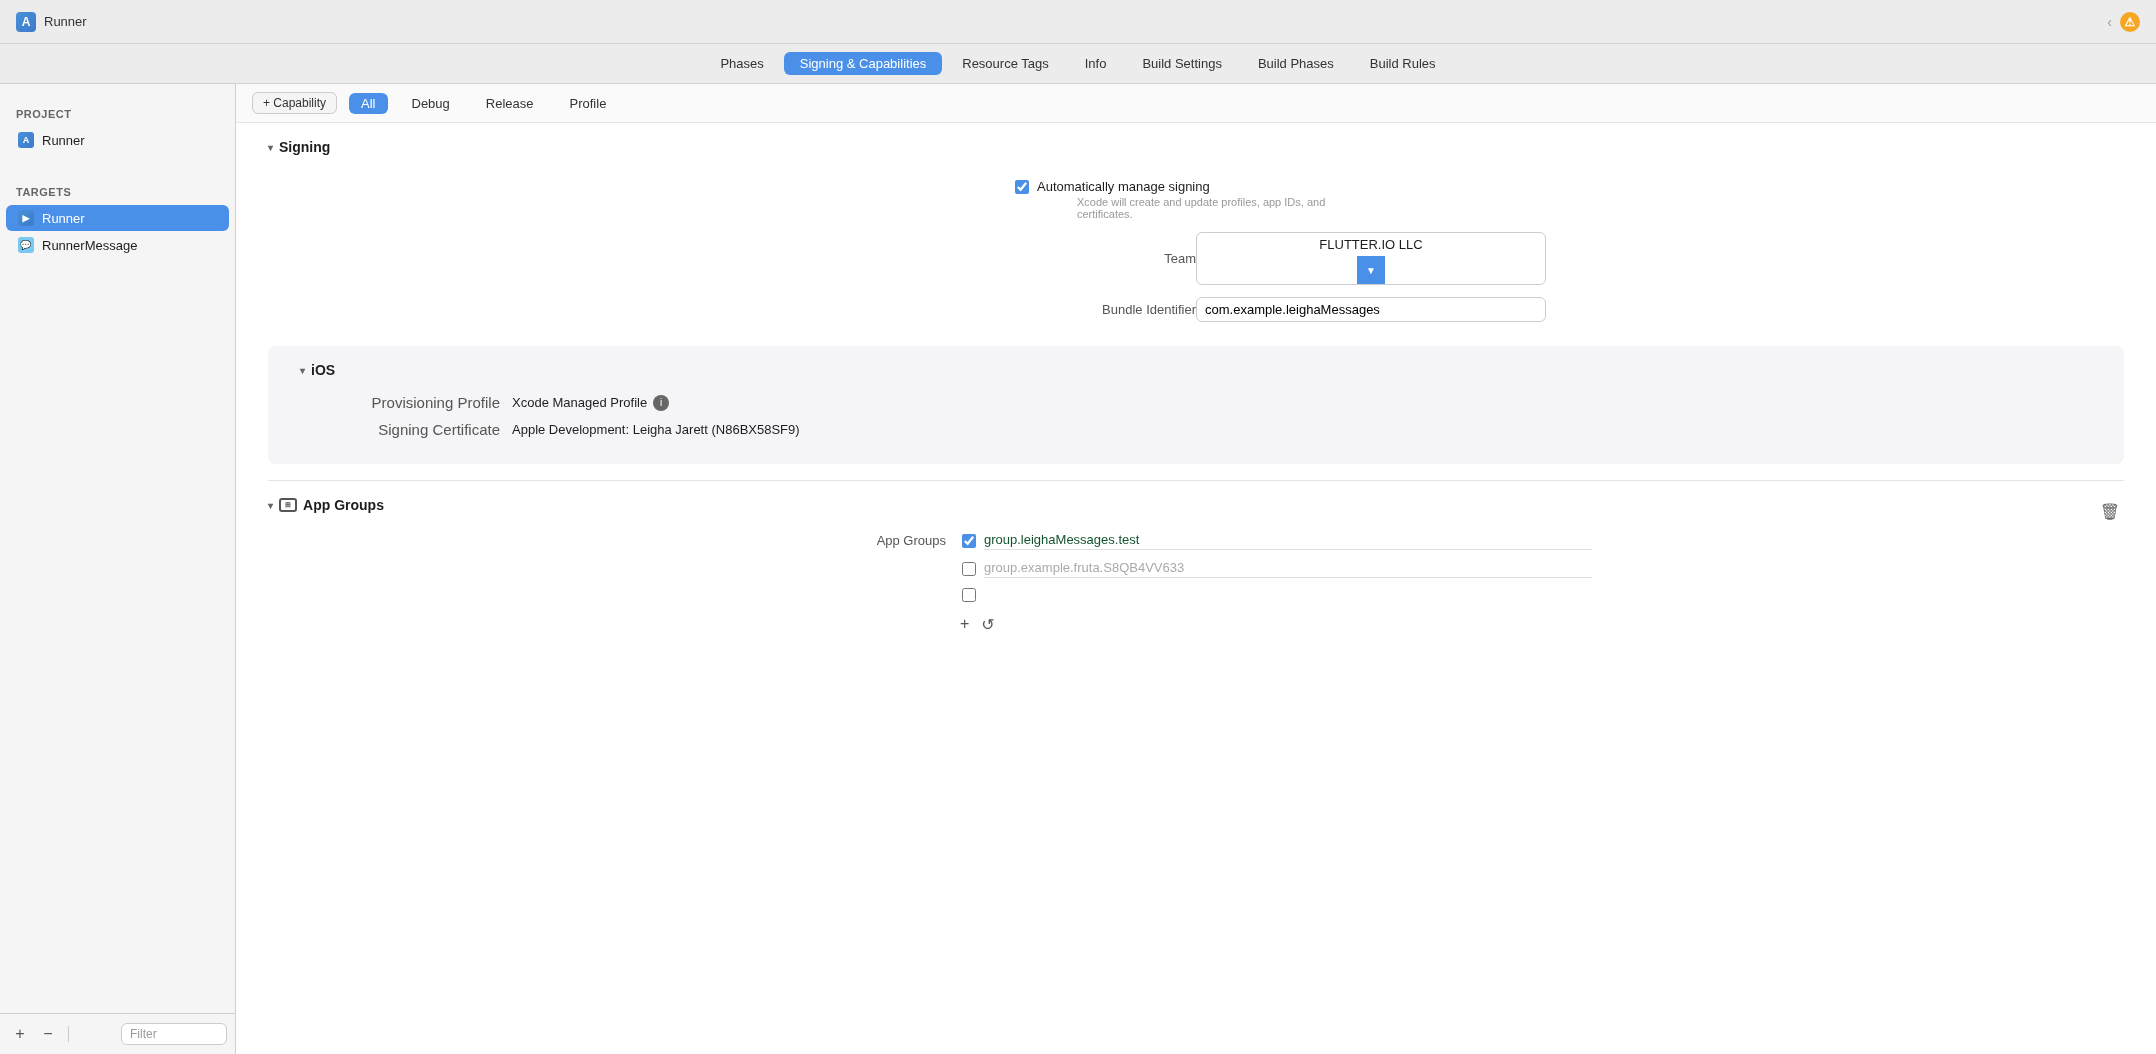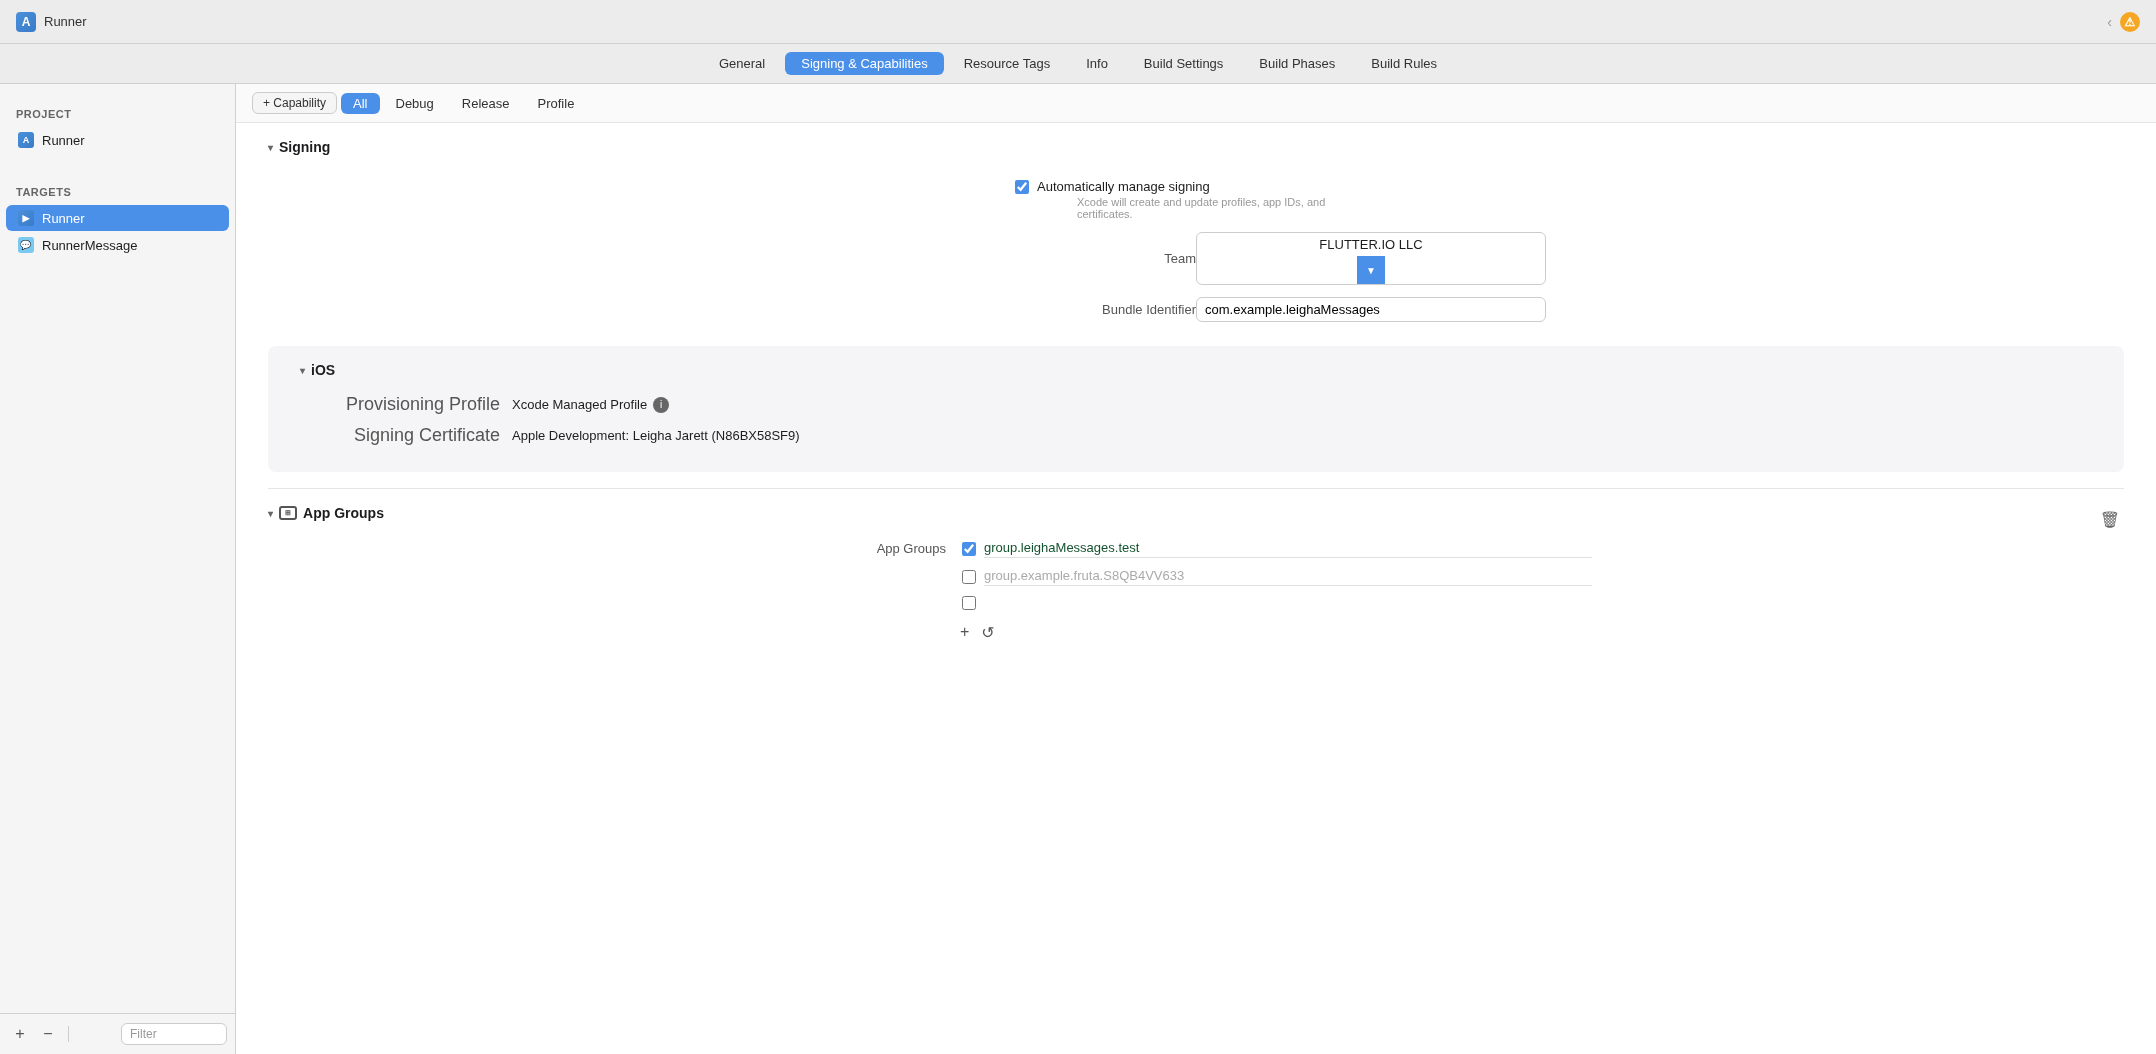--- a/index.html
+++ b/index.html
@@ -182,21 +182,21 @@
       background: #ffffff;
       overflow-y: auto;
       display: flex;
       flex-direction: column;
     }
 
     
     .sub-tab-bar {
       display: flex;
       align-items: center;
-      gap: 4px;
+      gap: 12px;
       padding: 8px 16px;
       border-bottom: 1px solid #e5e5e5;
       background: #fafafa;
     }
     .add-capability-btn {
       display: flex;
       align-items: center;
       gap: 4px;
       padding: 3px 10px;
       border: 1px solid #ccc;
@@ -344,21 +344,21 @@
       font-weight: 600;
       margin-bottom: 16px;
       color: #1d1d1f;
     }
     .ios-field-row {
       display: flex;
       align-items: center;
       margin-bottom: 10px;
     }
     .ios-field-label {
-      font-size: 18px;
+      font-size: 15px;
       color: #555;
       text-align: right;
       min-width: 200px;
       margin-right: 12px;
     }
     .ios-field-value {
       font-size: 13px;
       color: #1d1d1f;
       display: flex;
       align-items: center;
@@ -488,21 +488,21 @@
     </div>
     <span class="title-bar-title">Runner</span>
   </div>
   <div class="title-bar-right">
     <span class="nav-arrow">‹</span>
     <div class="warning-icon">⚠</div>
   </div>
 </div>
 
 <div class="tab-bar">
-  <span class="tab-item">General</span>
+  <span class="tab-item">Phases</span>
   <span class="tab-item active">Signing &amp; Capabilities</span>
   <span class="tab-item">Resource Tags</span>
   <span class="tab-item">Info</span>
   <span class="tab-item">Build Settings</span>
   <span class="tab-item">Build Phases</span>
   <span class="tab-item">Build Rules</span>
 </div>
 
 <div class="main-layout">
 

